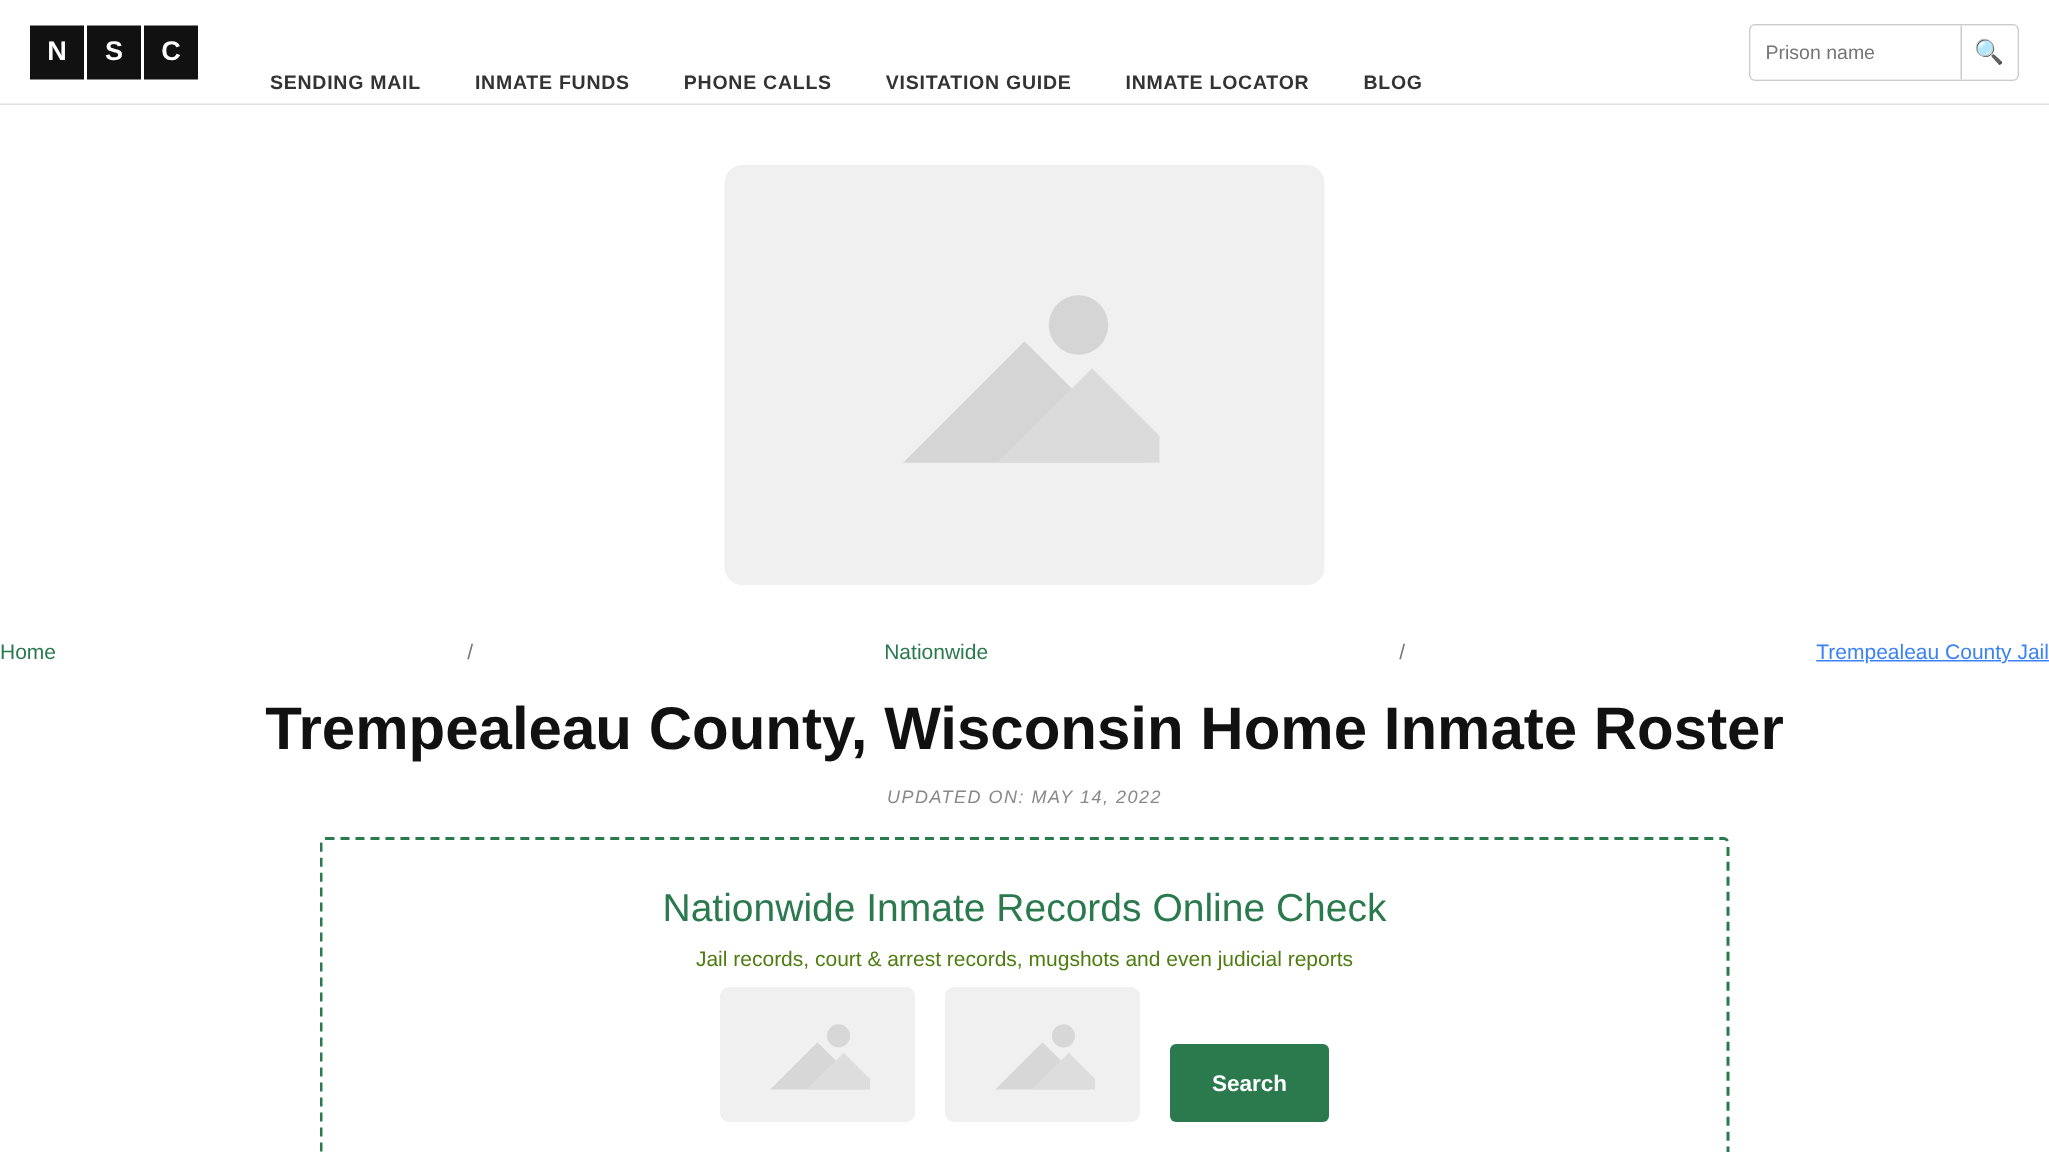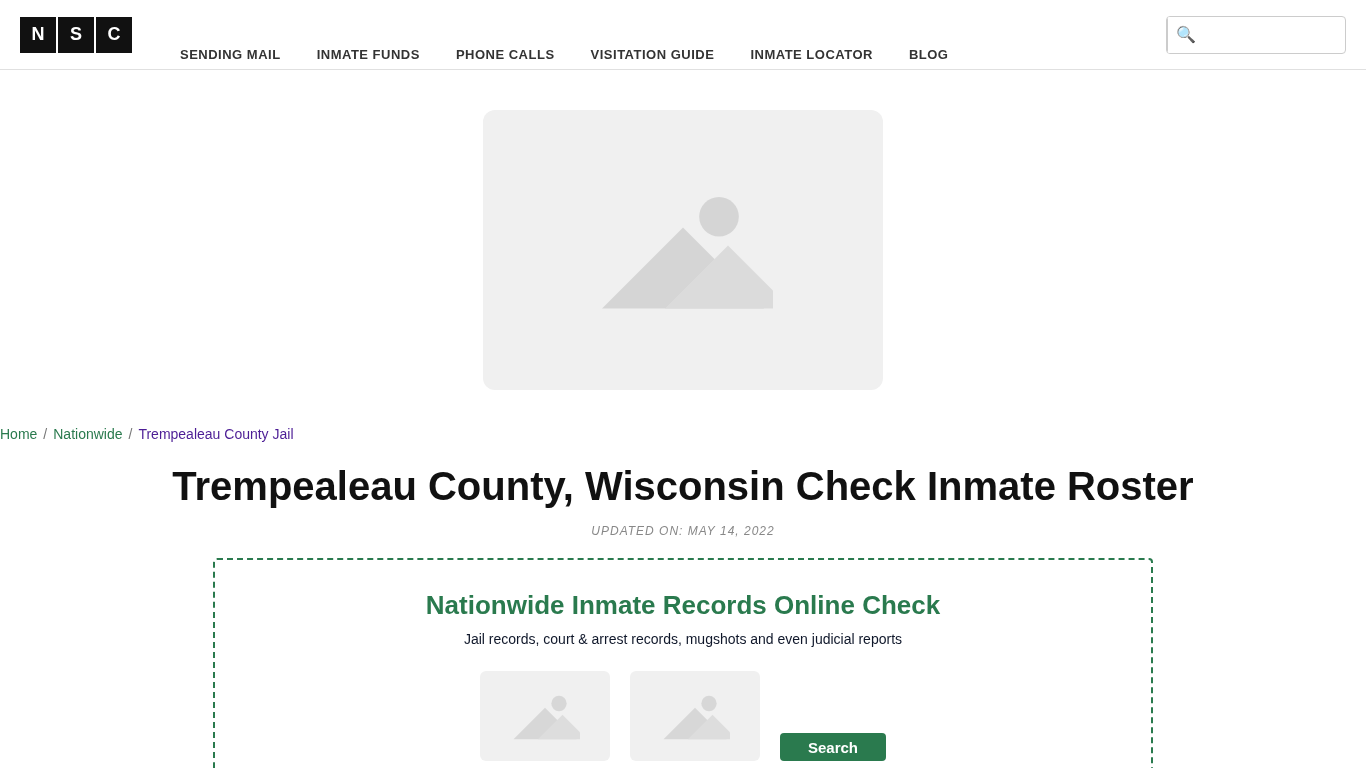--- a/index.html
+++ b/index.html
@@ -122,39 +122,40 @@
 
     .placeholder-image svg {
       width: 180px;
       height: 140px;
       opacity: 0.5;
     }
 
     
     .breadcrumb {
       display: flex;
-      justify-content: flex-start;
+      justify-content: space-between;
       align-items: center;
       gap: 6px;
       font-size: 14px;
       margin: 16px 0 10px;
       color: #555;
     }
 
     .breadcrumb a {
       color: #2a7a4e;
       text-decoration: none;
     }
 
     .breadcrumb span.sep {
       color: #777;
     }
 
     .breadcrumb span.current {
-      color: #4c1d95;
+      color: #3b82f6;
+      text-decoration: underline;
     }
 
     
     .page-title-section {
       text-align: center;
       padding: 10px 20px 4px;
     }
 
     .page-title-section h1 {
       font-size: 40px;
@@ -179,30 +180,30 @@
       margin: 0 auto 30px;
       border: 2px dashed #2a7a4e;
       border-radius: 4px;
       background: #fff;
       padding: 30px 40px 24px;
     }
 
     .records-card h2 {
       text-align: center;
       font-size: 26px;
-      font-weight: 700;
+      font-weight: 400;
       color: #2a7a4e;
       margin-bottom: 10px;
     }
 
     .records-card p {
       text-align: center;
       font-size: 14px;
-      color: #0f172a;
-      margin-bottom: 24px;
+      color: #4d7c0f;
+      margin-bottom: 11px;
     }
 
     .records-card-bottom {
       display: flex;
       justify-content: center;
       align-items: flex-end;
       gap: 20px;
     }
 
     .mini-placeholder {
@@ -223,21 +224,21 @@
 
     .search-btn {
       background: #2a7a4e;
       color: #fff;
       border: none;
       border-radius: 4px;
       padding: 14px 28px;
       font-size: 15px;
       font-weight: 600;
       cursor: pointer;
-      height: 28px;
+      height: 52px;
       display: flex;
       align-items: center;
     }
   </style>
 </head>
 <body>
 
 <header>
   <div class="logo">
     <div class="logo-letter">N</div>
@@ -248,20 +249,21 @@
   <nav>
     <a href="#">SENDING MAIL</a>
     <a href="#">INMATE FUNDS</a>
     <a href="#">PHONE CALLS</a>
     <a href="#">VISITATION GUIDE</a>
     <a href="#">INMATE LOCATOR</a>
     <a href="#">BLOG</a>
   </nav>
 
   <div class="search-box">
+    <input type="text" placeholder="Prison name" style="">
     <button>
       <span>🔍</span>
     </button>
   </div>
 </header>
 
 <div class="hero">
   <div class="placeholder-image">
     <svg viewBox="0 0 200 150" xmlns="http://www.w3.org/2000/svg">
       <circle cx="140" cy="38" r="22" fill="#bbb"></circle>
@@ -273,21 +275,21 @@
 
 <div class="breadcrumb">
   <a href="#">Home</a>
   <span class="sep">/</span>
   <a href="#">Nationwide</a>
   <span class="sep">/</span>
   <span class="current">Trempealeau County Jail</span>
 </div>
 
 <div class="page-title-section">
-  <h1>Trempealeau County, Wisconsin Check Inmate Roster</h1>
+  <h1>Trempealeau County, Wisconsin Home Inmate Roster</h1>
 </div>
 <div class="updated-text">UPDATED ON: MAY 14, 2022</div>
 
 <div class="records-card">
   <h2>Nationwide Inmate Records Online Check</h2>
   <p>Jail records, court &amp; arrest records, mugshots and even judicial reports</p>
   <div class="records-card-bottom">
     <div class="mini-placeholder">
       <svg viewBox="0 0 200 150" xmlns="http://www.w3.org/2000/svg">
         <circle cx="140" cy="38" r="22" fill="#bbb"></circle>

